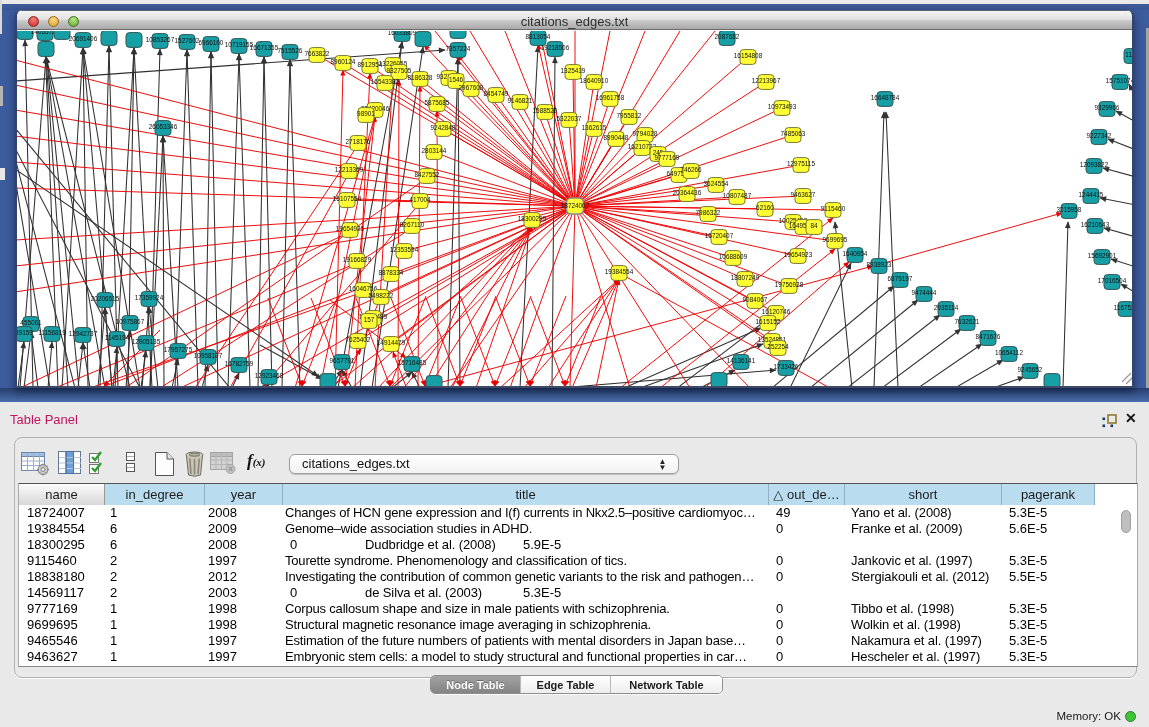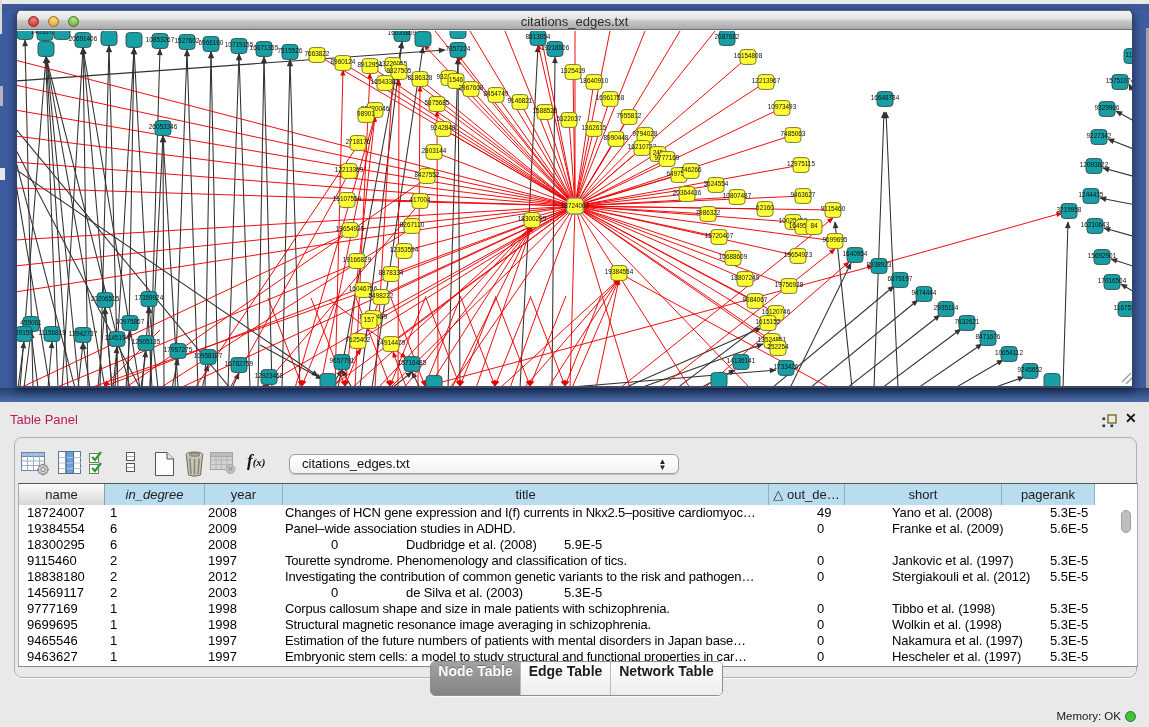--- a/index.html
+++ b/index.html
@@ -57,31 +57,31 @@
 .th { background:#b9dcee; border-right:1px solid #8fafc2; text-align:center;
   line-height:21px; color:#1d1d1d; height:21px; }
 .th.name { background:linear-gradient(#fbfbfb,#d7d7d7); border-right:1px solid #9a9a9a; }
 .th.blank { background:#fff; border-right:none; flex:1; }
 .tr { display:flex; height:16px; line-height:16px; color:#000; white-space:nowrap; }
 .tr > div { overflow:hidden; }
 .c0 { width:86px; padding-left:8px; }
 .c1 { width:100px; padding-left:5px; }
 .c2 { width:78px; padding-left:3px; }
 .c3 { width:486px; padding-left:2px; letter-spacing:-0.18px; }
-.c4 { width:76px; padding-left:7px;margin-left:41px; }
+.c4 { width:76px; padding-left:7px; }
 .c5 { width:157px; padding-left:6px; letter-spacing:-0.1px; }
 .c6 { width:93px; padding-left:7px; }
-.h0 { width:86px; } .h1 { width:100px;font-style:italic; } .h2 { width:78px; } .h3 { width:486px; }
+.h0 { width:86px; } .h1 { width:100px; } .h2 { width:78px; } .h3 { width:486px; }
 .h4 { width:76px; } .h5 { width:157px; } .h6 { width:93px; }
 .vsb { position:absolute; right:6px; top:26px; width:10px; height:23px; background:#bfbfbf;
   border:1px solid #9f9f9f; border-radius:5px; }
 
-.tabs { position:absolute; left:415px; top:223px; height:35px; display:flex;
+.tabs { position:absolute; left:415px; top:237px; height:19px; display:flex;
   border:1px solid #8f8f8f; border-radius:5px; overflow:hidden;
-  box-shadow:0 1px 0 rgba(255,255,255,.7); font-size:14px; }
+  box-shadow:0 1px 0 rgba(255,255,255,.7); font-size:11px; }
 .tab { line-height:18px; text-align:center; color:#1c1c1c; font-weight:bold;
   background:linear-gradient(#ffffff,#ededed); border-right:1px solid #b9b9b9; }
 .tab.sel { background:linear-gradient(#a2a2a2,#838383); color:#fff;
   text-shadow:0 -1px 0 rgba(0,0,0,.3); }
 .mem { position:absolute; right:28px; top:308px; font-size:11.5px; color:#1a1a1a; }
 .dot { position:absolute; right:13px; top:309px; width:11px; height:11px; border-radius:50%;
   background:#3fc438; border:1.5px solid #2c7c2c; }
 </style></head>
 <body>
 <div class="topstrip"></div>
@@ -690,21 +690,21 @@
           <div class="c2">2008</div>
           <div class="c3">Changes of HCN gene expression and I(f) currents in Nkx2.5–positive cardiomyoc…</div>
           <div class="c4">49</div>
           <div class="c5">Yano et al. (2008)</div>
           <div class="c6">5.3E-5</div>
         </div>
 <div class="tr">
           <div class="c0">19384554</div>
           <div class="c1">6</div>
           <div class="c2">2009</div>
-          <div class="c3">Panel–wide association studies in ADHD.</div>
+          <div class="c3">Genome–wide association studies in ADHD.</div>
           <div class="c4">0</div>
           <div class="c5">Franke et al. (2009)</div>
           <div class="c6">5.6E-5</div>
         </div>
 <div class="tr">
           <div class="c0">18300295</div>
           <div class="c1">6</div>
           <div class="c2">2008</div>
           <div class="c4">0</div>
           <div class="c5">Dudbridge et al. (2008)</div>

